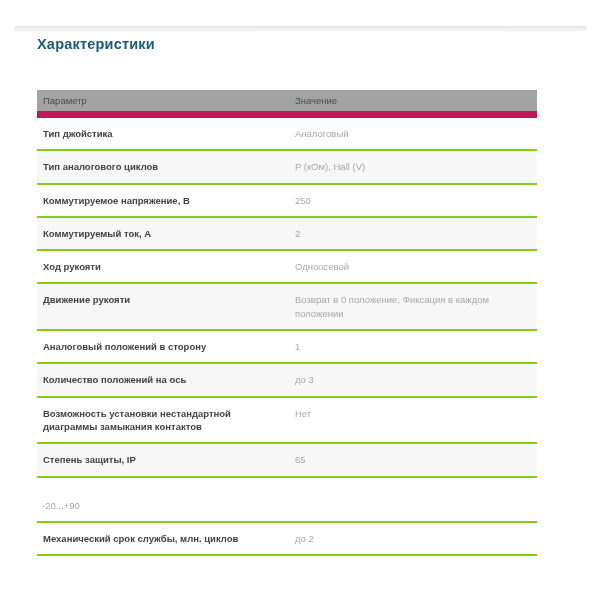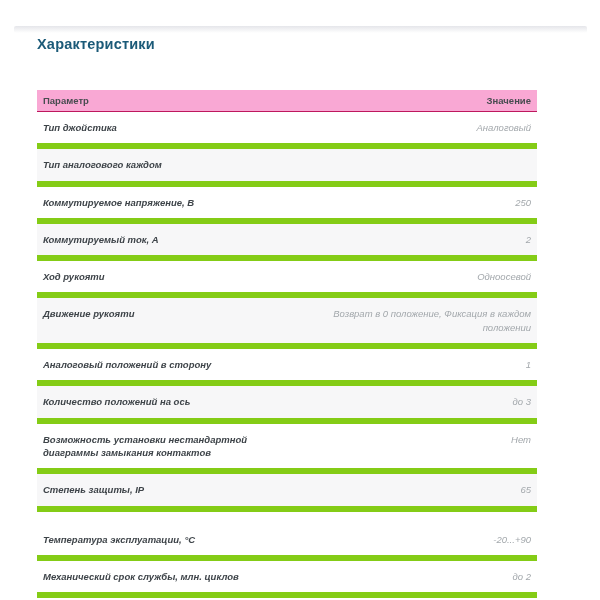--- a/index.html
+++ b/index.html
@@ -36,41 +36,39 @@
     position: absolute;
     left: 37px; top: 90px;
     width: 500px;
     font-size: 9.5px;
     line-height: 1.4;
   }
   .thead {
     display: flex;
     align-items: center;
     min-height: 21px;
-    background: #f9a8d4;
-    border-bottom: 1px solid #be185d;
+    background: #a3a3a3;
+    border-bottom: 7px solid #be185d;
     color: #474c50;
-    font-weight: 700;
+    font-weight: 400;
   }
   .col-param {
     width: 253px;
     box-sizing: border-box;
     padding: 0 12px 0 6px;
   }
   .col-value {
     flex: 1;
     box-sizing: border-box;
     padding: 0 6px 0 5px;
-    text-align: right;
   }
   .tbody .row {
     display: flex;
     align-items: stretch;
-    border-bottom: 6px solid #84cc16;
-    font-style: italic;
+    border-bottom: 2px solid #84cc16;
   }
   .tbody .row.alt { background: #f7f7f8; }
   .tbody .col-param {
     font-weight: bold;
     color: #3e4449;
     padding-top: 9px;
     padding-bottom: 9px;
   }
   .tbody .col-value {
     color: #a3a8ac;
@@ -90,21 +88,22 @@
     <div class="thead">
       <div class="col-param">Параметр</div>
       <div class="col-value">Значение</div>
     </div>
     <div class="tbody" id="rows-main">
         <div class="row">
           <div class="col-param">Тип джойстика</div>
           <div class="col-value">Аналоговый</div>
         </div>
         <div class="row alt">
-          <div class="col-param">Тип аналогового каждом</div>
+          <div class="col-param">Тип аналогового циклов</div>
+          <div class="col-value">P (кОм), Hall (V)</div>
         </div>
         <div class="row">
           <div class="col-param">Коммутируемое напряжение, В</div>
           <div class="col-value">250</div>
         </div>
         <div class="row alt">
           <div class="col-param">Коммутируемый ток, А</div>
           <div class="col-value">2</div>
         </div>
         <div class="row">
@@ -128,21 +127,20 @@
           <div class="col-value">Нет</div>
         </div>
         <div class="row alt">
           <div class="col-param">Степень защиты, IP</div>
           <div class="col-value">65</div>
         </div>
       </div>
     <div class="section-gap"></div>
     <div class="tbody" id="rows-secondary">
         <div class="row">
-          <div class="col-param">Температура эксплуатации, °С</div>
           <div class="col-value">-20...+90</div>
         </div>
         <div class="row">
           <div class="col-param">Механический срок службы, млн. циклов</div>
           <div class="col-value">до 2</div>
         </div>
       </div>
   </div>
 </div>
 

